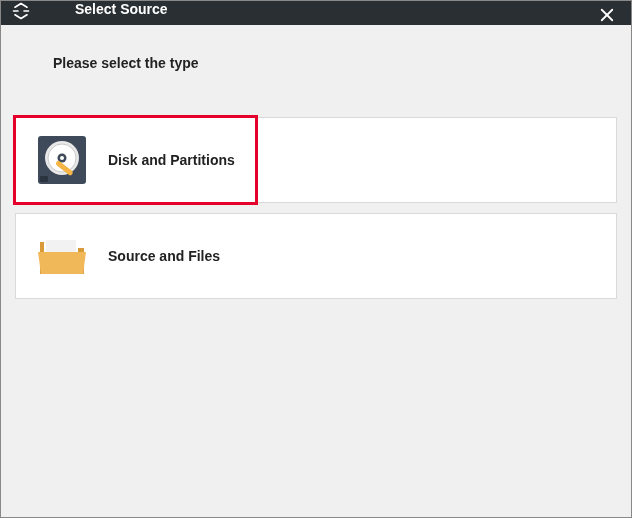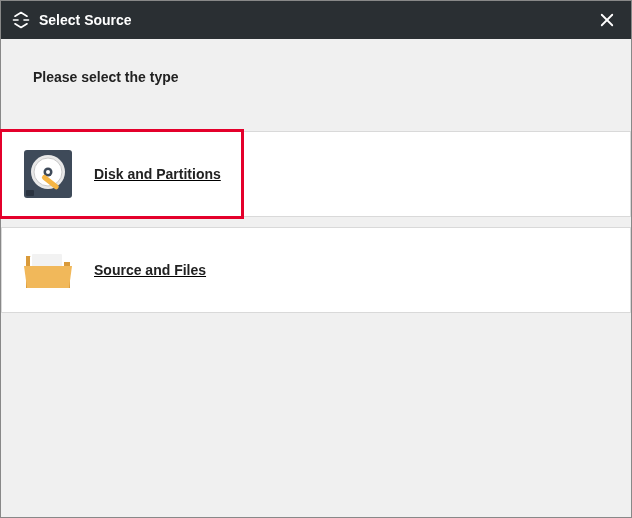--- a/index.html
+++ b/index.html
@@ -14,24 +14,24 @@
       width: 100%;
       height: 100%;
       background: #f0f0f0;
       border: 1px solid #888;
       display: flex;
       flex-direction: column;
     }
     .titlebar {
       background: #2a2f33;
       color: #fff;
-      height: 38px;
+      height: 24px;
       display: flex;
-      align-items: center;
       padding: 0 10px;
+      gap: 36px;
     }
     .titlebar-icon {
       width: 20px;
       height: 20px;
       margin-right: 8px;
       display: flex;
       align-items: center;
       justify-content: center;
     }
     .titlebar-title {
@@ -49,24 +49,24 @@
     }
     .content {
       flex: 1;
       padding: 0;
     }
     .prompt {
       font-size: 14px;
       font-weight: 600;
       color: #222;
       padding: 30px 32px 46px 32px;
+      margin-left: 20px;
     }
     .options {
-      padding: 0 0;
-      text-decoration: underline;
+      padding: 0 14px;
     }
     .option {
       background: #fff;
       border: 1px solid #d9d9d9;
       display: flex;
       align-items: center;
       padding: 14px 18px;
       margin-bottom: 10px;
       cursor: pointer;
       position: relative;

